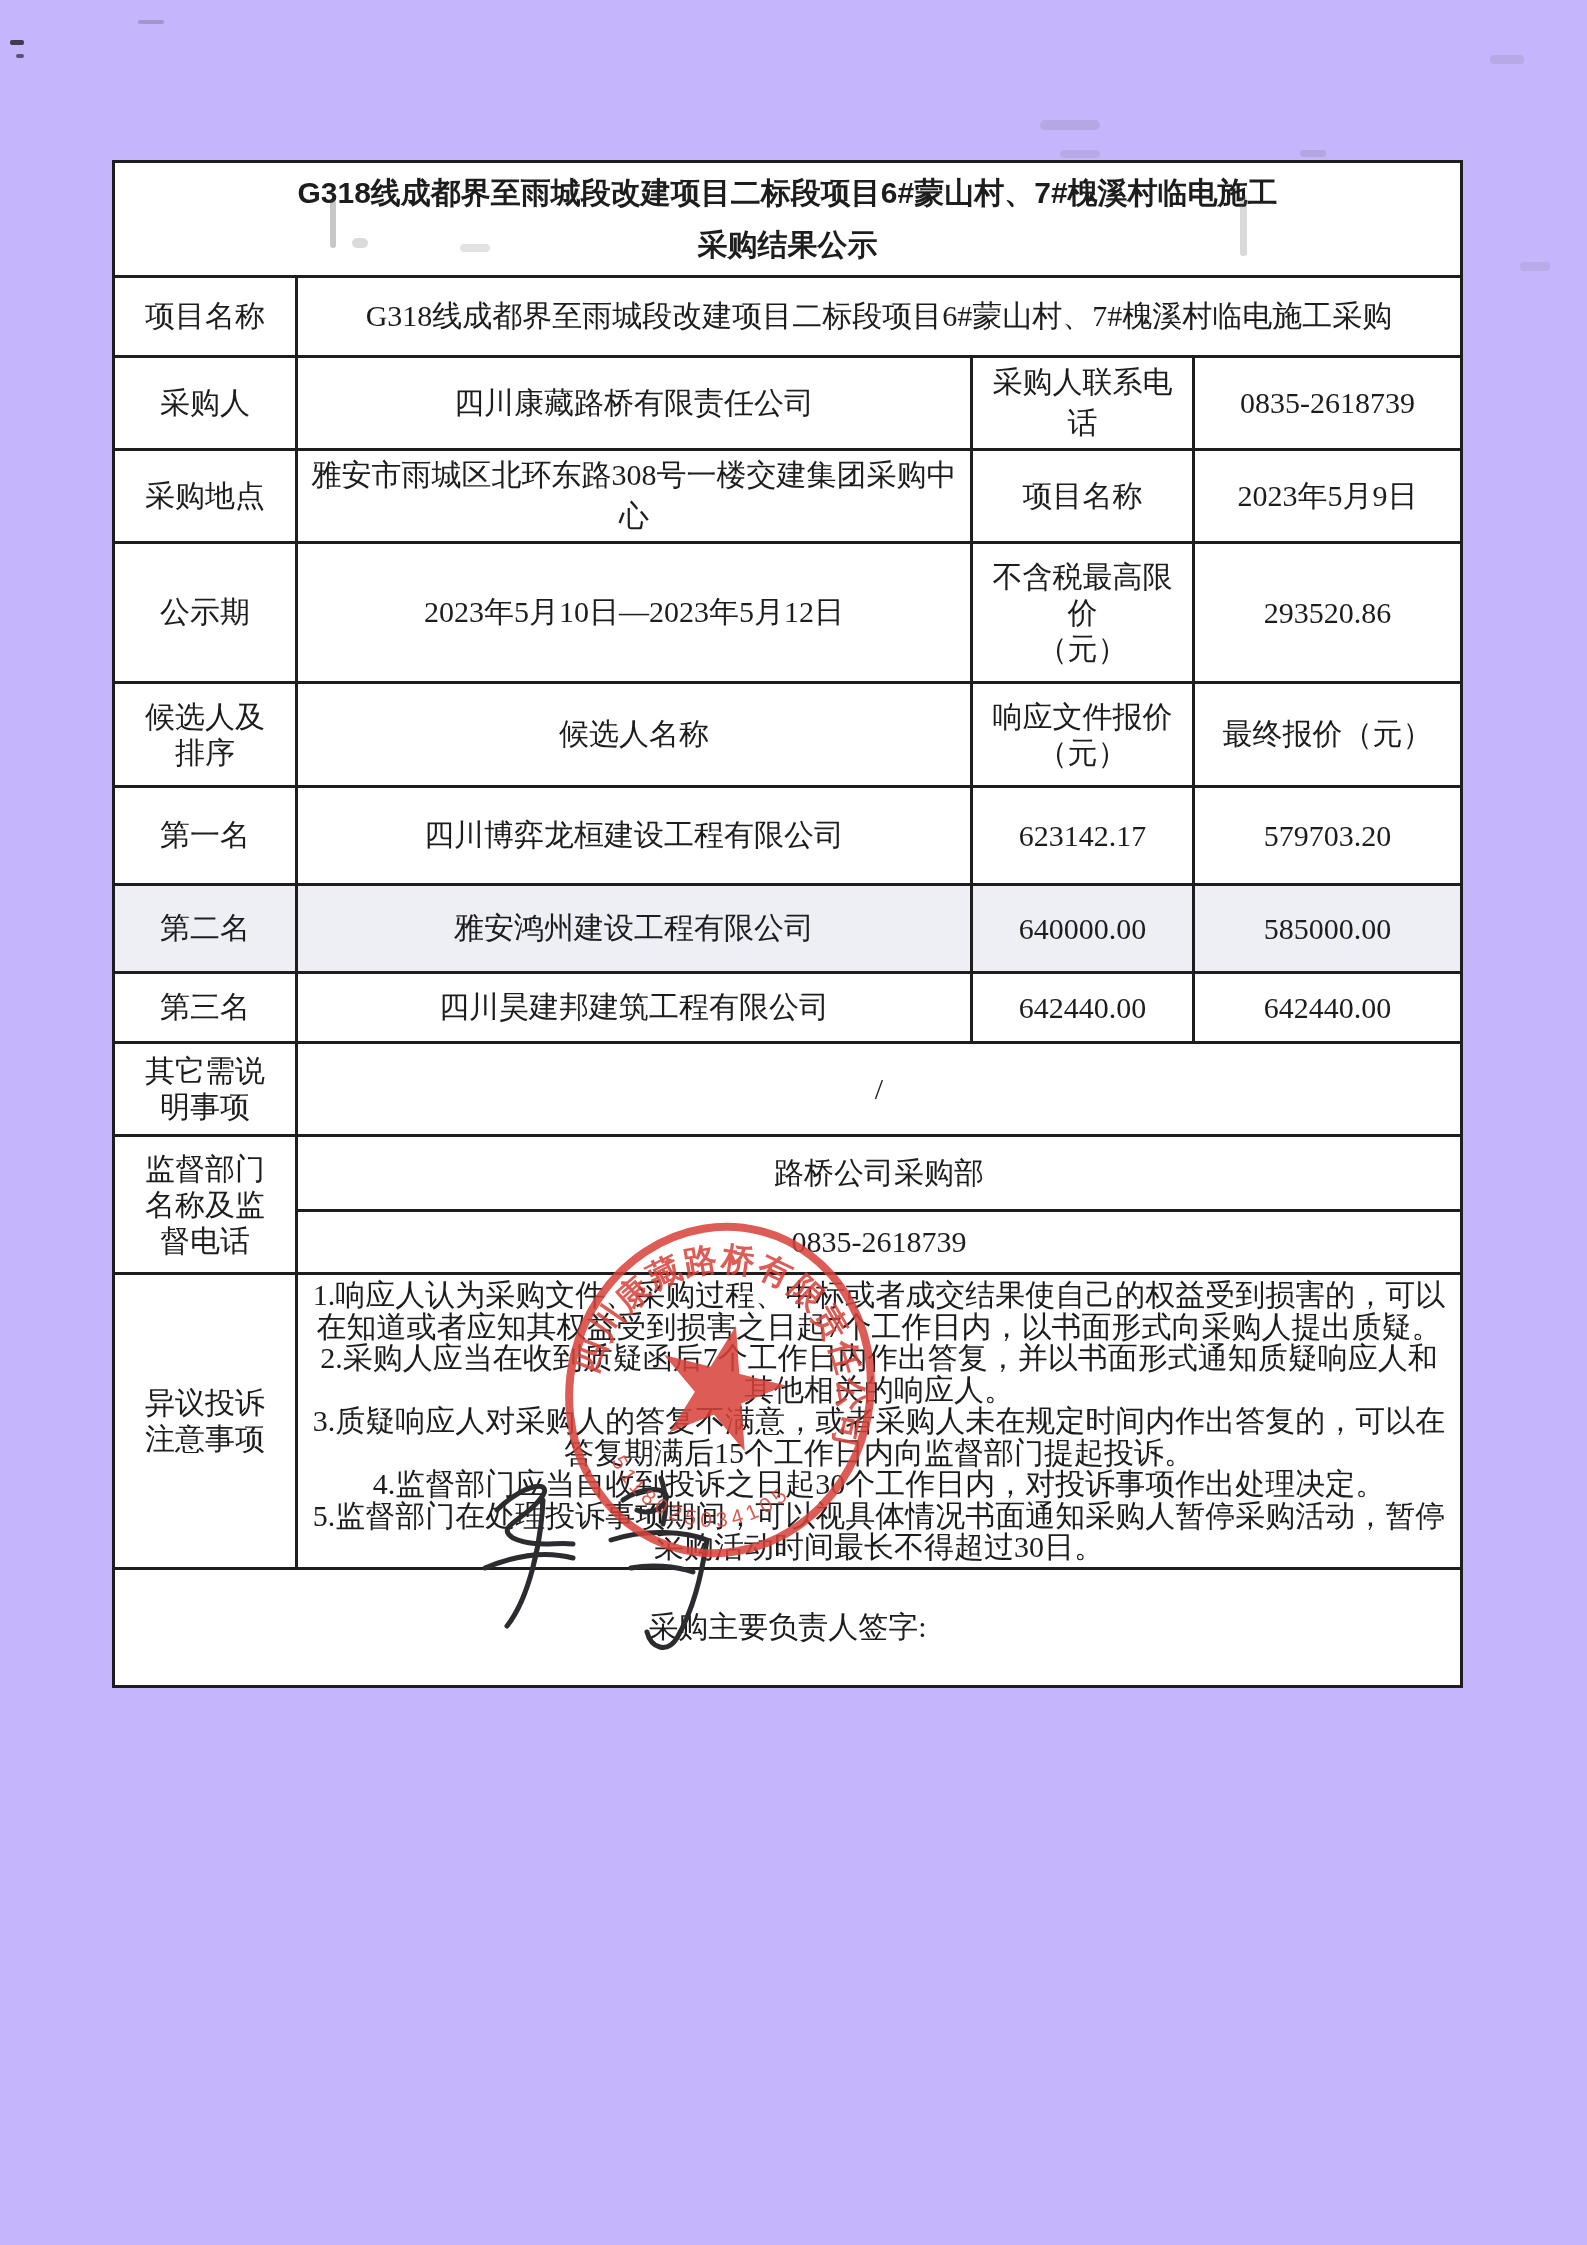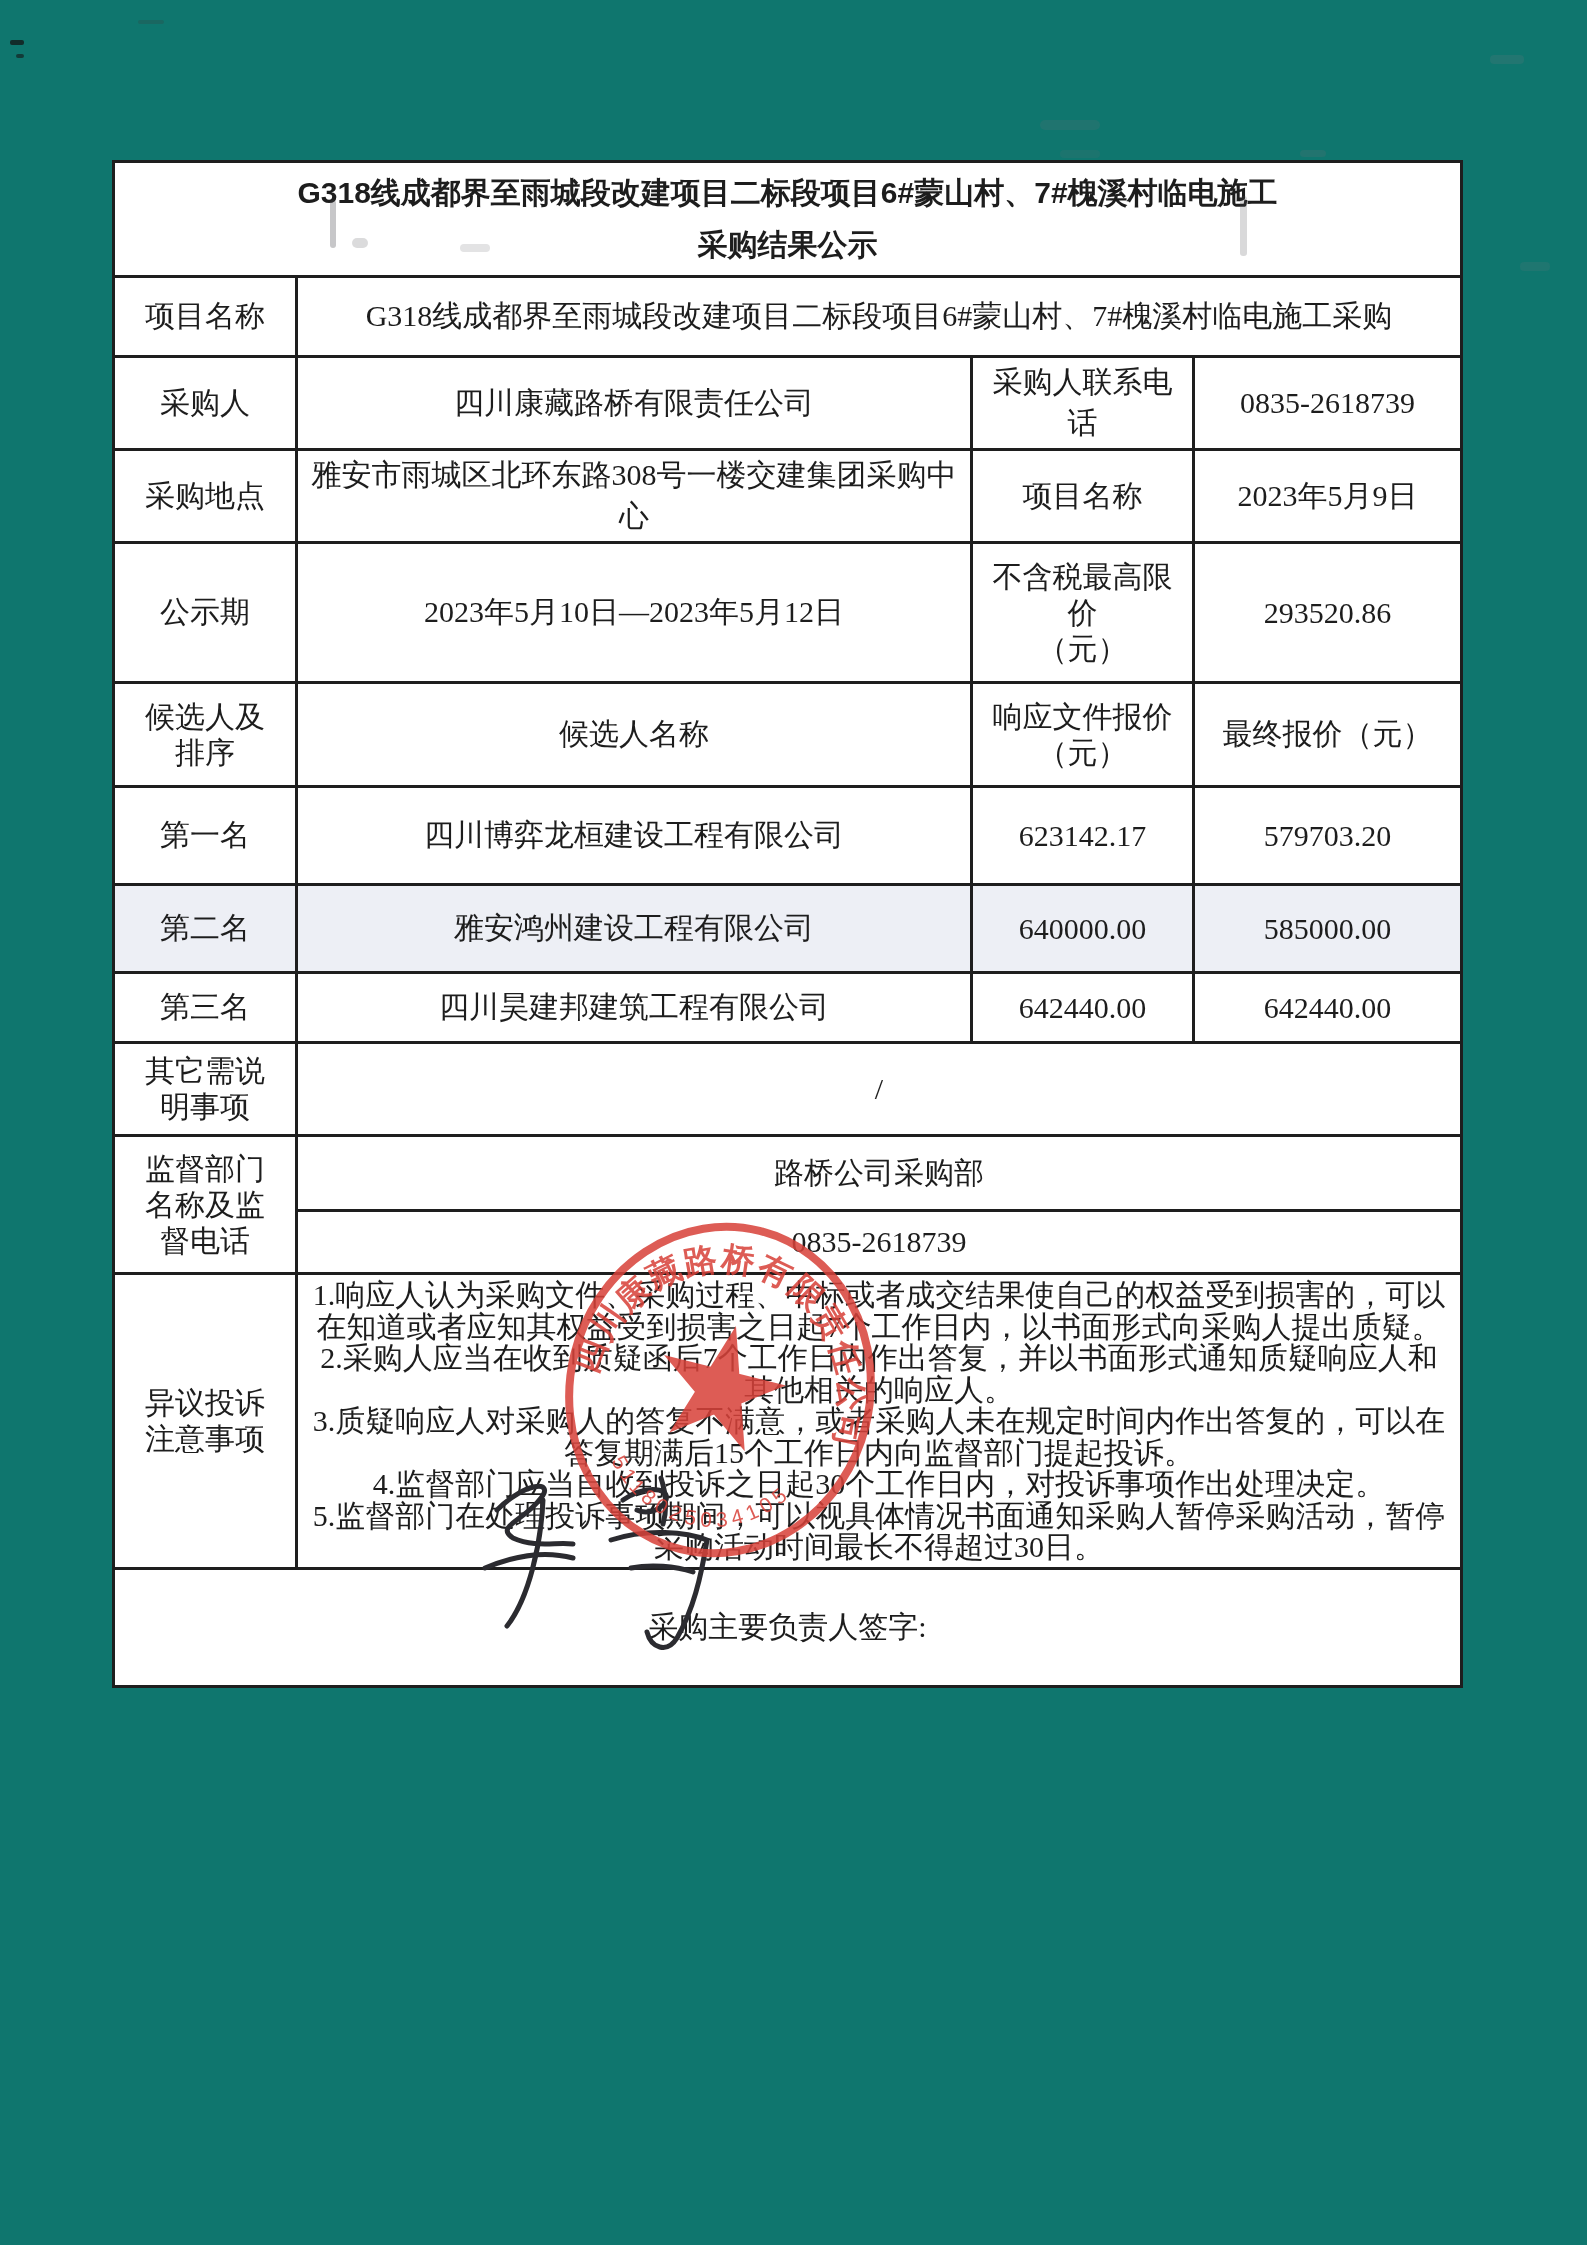--- a/index.html
+++ b/index.html
@@ -1,19 +1,19 @@
 <!DOCTYPE html>
 <html><head>
 <meta charset="utf-8">
 <style>
   html,body{margin:0;padding:0;background:#ffffff;}
   .page{
     position:relative;
     width:1587px;height:2245px;
-    background:#0f766e;
+    background:#c4b5fd;
     overflow:hidden;
     font-family:"Liberation Serif","DejaVu Serif",serif;
     color:#1d1d1d;
   }
   table.doc{
     position:absolute;left:112px;top:160px;
     width:1348px;
     border-collapse:collapse;
     table-layout:fixed;
     background:#ffffff;

